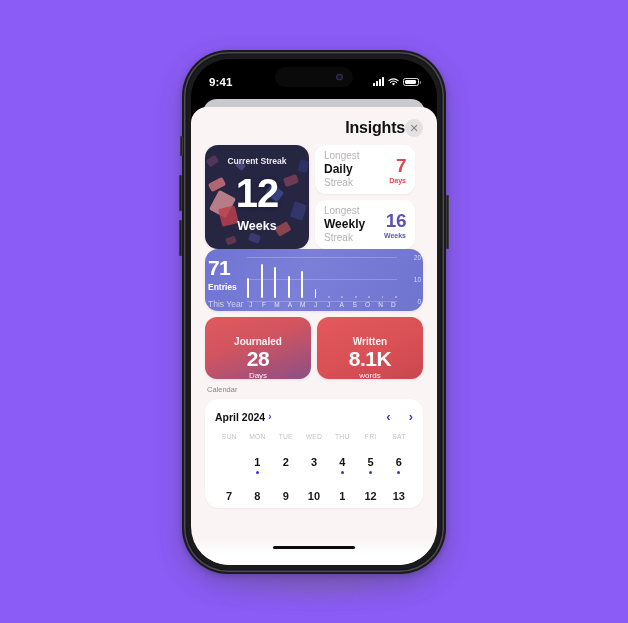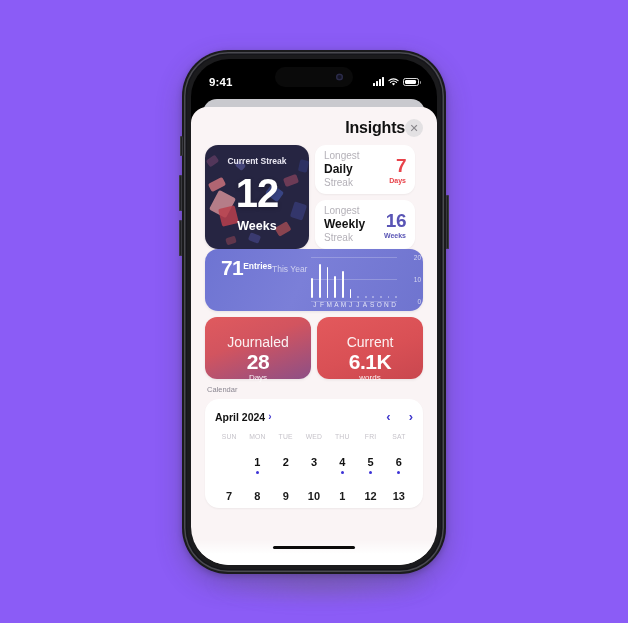--- a/index.html
+++ b/index.html
@@ -149,21 +149,21 @@
   .sc-num { font-size: 19px; font-weight: 700; letter-spacing: -.5px; }
   .sc-unit { font-size: 7px; font-weight: 700; margin-top: 2px; }
 
   
   .entries-card {
     position: relative; height: 62px; border-radius: 13px; overflow: hidden;
     background: linear-gradient(115deg, #6e74d2 0%, #7b7fd8 45%, #6f74cf 100%);
     display: flex; align-items: stretch;
     box-shadow: 0 1px 3px rgba(0,0,0,.08);
   }
-  .ec-left { padding: 8px 0 0 16px; display: flex; flex-direction: row; }
+  .ec-left { padding: 8px 0 0 3px; display: flex; flex-direction: column; }
   .ec-num { font-size: 21px; font-weight: 700; color: #fff; line-height: 1; letter-spacing: -.6px; }
   .ec-s1 { font-size: 8.5px; font-weight: 700; color: #fff; margin-top: 4px; }
   .ec-s2 { font-size: 8.5px; font-weight: 400; color: #cfd0ef; margin-top: 7px; }
 
   .chart { position: relative; flex: 1; margin: 8px 26px 4px 4px; }
   .grid-line {
     position: absolute; left: 0; right: 0; height: 1px;
     background: rgba(255,255,255,.22);
   }
   .grid-val {
@@ -185,21 +185,21 @@
   
   .stat-row { display: flex; gap: 6px; margin-top: 6px; }
   .stat-card {
     flex: 1; height: 62px; border-radius: 12px;
     display: flex; flex-direction: column; align-items: center; justify-content: center;
     box-shadow: 0 1px 3px rgba(0,0,0,.08);
   }
   .stat-card.red-purple { background: linear-gradient(160deg, #e05a5e 0%, #d2545f 40%, #8d4f86 100%); }
   .stat-card.navy       { background: linear-gradient(160deg, #3c3a63 0%, #36345a 55%, #2c2a4a 100%); }
   .stat-card.red        { background: linear-gradient(160deg, #e3595c 0%, #d95055 55%, #c9474f 100%); }
-  .st-top { font-size: 14px; color: rgba(255,255,255,.92); font-weight: 400; margin-top: 20px; }
+  .st-top { font-size: 10px; color: rgba(255,255,255,.92); font-weight: 700; margin-top: 20px; }
   .st-big { font-size: 21px; font-weight: 700; color: #fff; line-height: 1.12; letter-spacing: -.5px; }
   .st-bot { font-size: 8px; color: rgba(255,255,255,.92); font-weight: 400; }
   .fork-knife { height: 22px; display: flex; align-items: center; justify-content: center; }
 
   
   .calendar-card {
     background: #fff; border-radius: 14px; padding: 10px 10px 6px 10px;
     box-shadow: 0 1px 2px rgba(0,0,0,.05);
   }
   .cal-head { display: flex; align-items: center; justify-content: space-between; }
@@ -370,22 +370,22 @@
                 </div>
             </div>
 
             <div class="stat-row" id="stat-row">
                 <div class="stat-card red-purple">
                   <div class="st-top">Journaled</div>
                   <div class="st-big">28</div>
                   <div class="st-bot">Days</div>
                 </div>
                 <div class="stat-card red">
-                  <div class="st-top">Current</div>
-                  <div class="st-big">6.1K</div>
+                  <div class="st-top">Written</div>
+                  <div class="st-big">8.1K</div>
                   <div class="st-bot">words</div>
                 </div>
               </div>
 
             <div class="section-label">Calendar</div>
 
             <div class="calendar-card">
               <div class="cal-head">
                 <div class="cal-month">
                   <span>April 2024</span>

